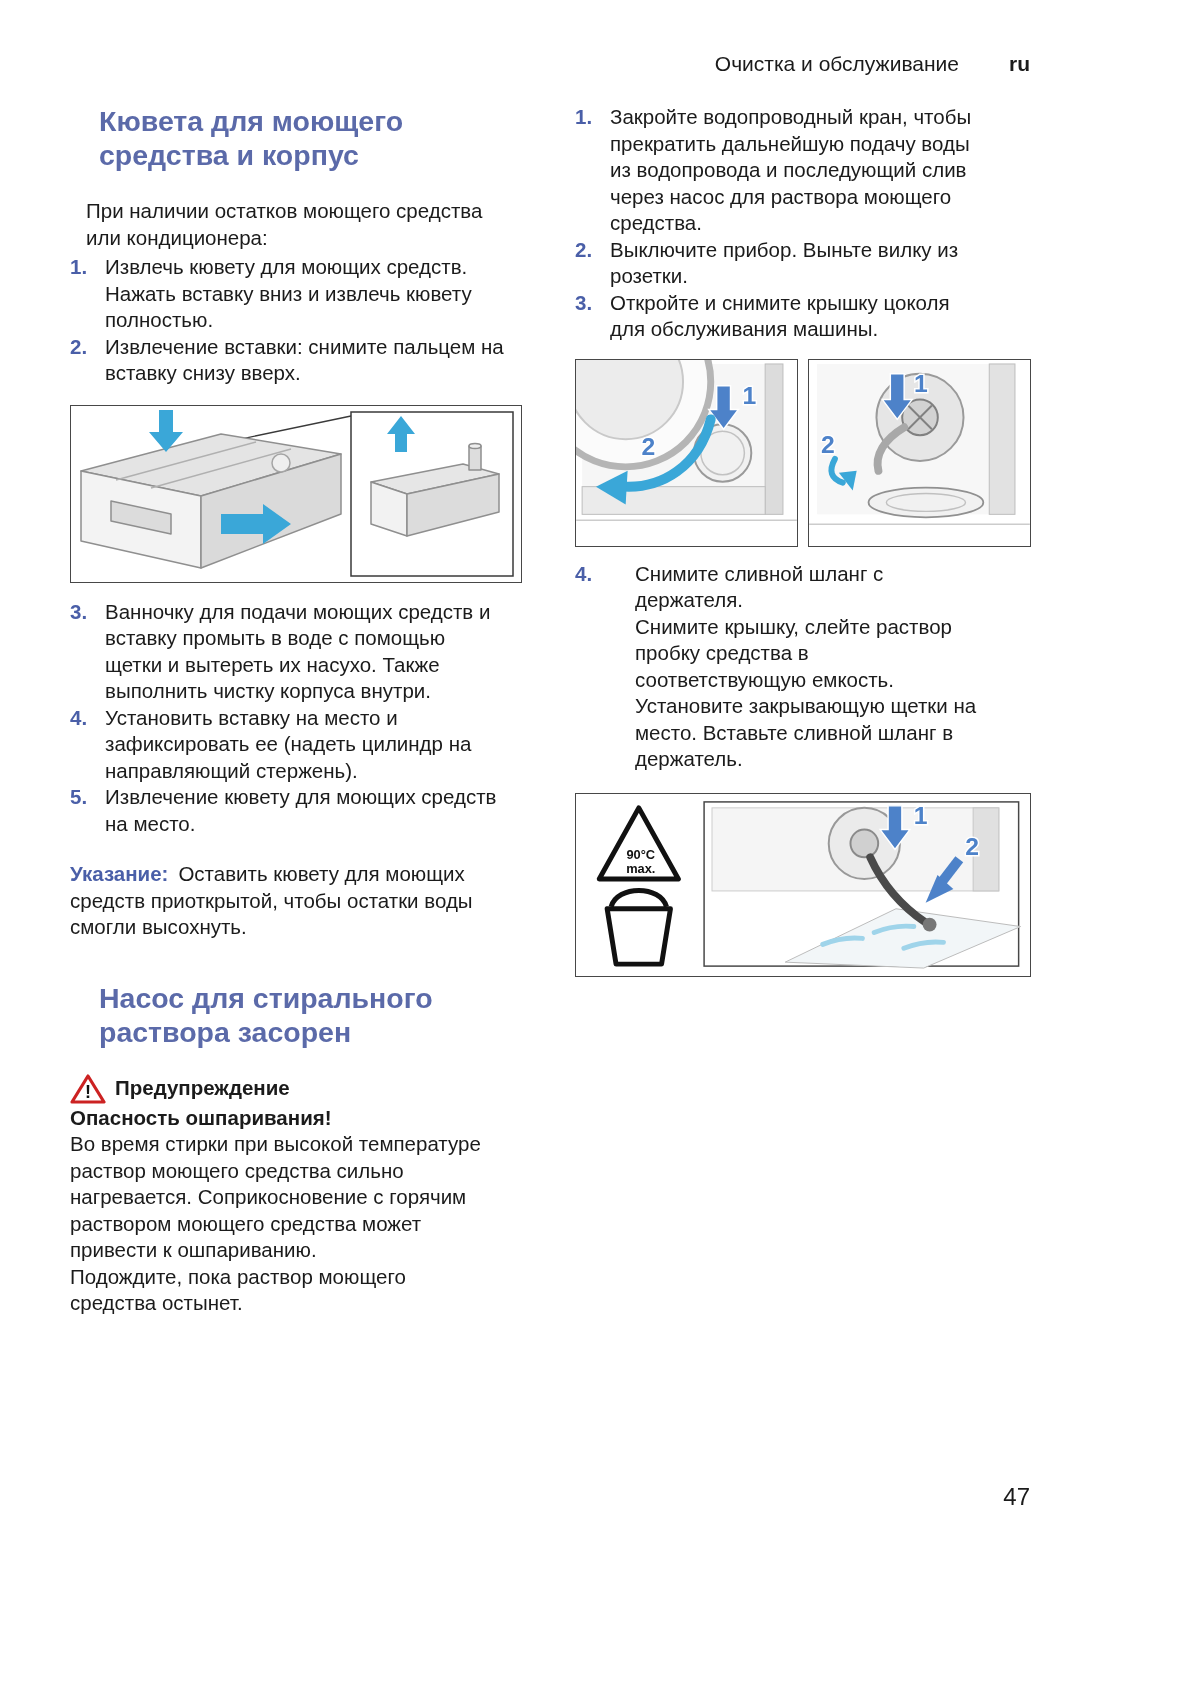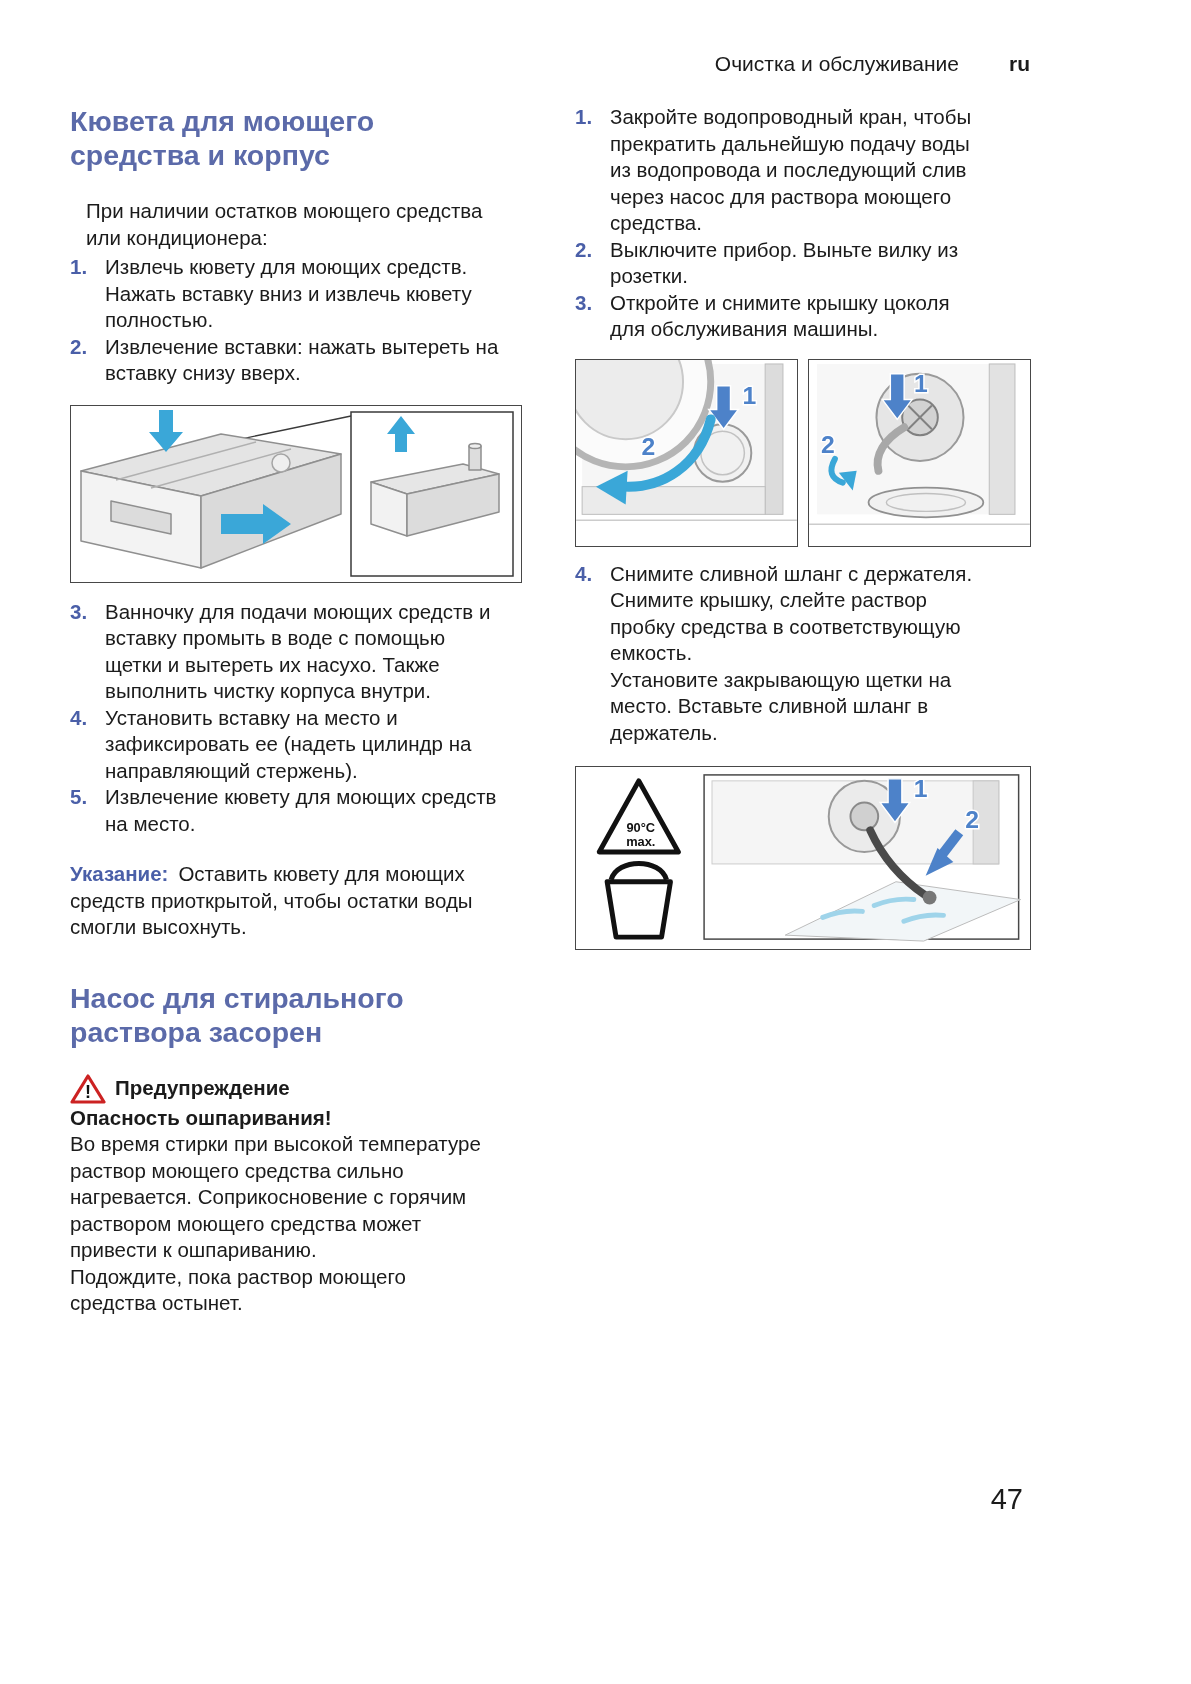--- a/index.html
+++ b/index.html
@@ -19,32 +19,32 @@
   }
   .header .lang { font-weight:700; }
 
   
   .col { position:absolute; top:104px; font-size:20.5px; line-height:26.5px; }
   .col-left  { left:70px;  width:452px; }
   .col-right { left:575px; width:456px; }
 
   h1.h, h2.h {
     color:#5b6aa9; font-size:28.5px; line-height:34px;
-    font-weight:700; max-width:372px;
+    font-weight:700; max-width:372px;margin-left:29px;
   }
   h1.h { margin-bottom:26px; }
   h2.h { margin-top:40px; margin-bottom:24px; }
 
   .intro { max-width:432px; margin-bottom:3px;margin-left:16px; }
 
   .li { display:flex; }
   .li .num { flex:0 0 35px; font-weight:700; color:#4a5fa8; }
   .li .txt { flex:1; max-width:400px; }
   .col-right .li .txt { max-width:375px; }
-  .step4-lines div { max-width:375px; }
+  .step4-lines div { max-width:375px;margin-left:25px; }
 
   .note { margin-top:24px; max-width:422px; }
   .note .note-label { color:#4a5fa8; font-weight:700; margin-right:10px; }
 
   .warn-head { display:flex; align-items:center; gap:9px; font-weight:700; margin-top:4px; }
   .warn-sub { font-weight:700; }
   .warn-para { max-width:424px; }
 
   
   .fig { border:1.5px solid #474747; background:#fff; }
@@ -58,21 +58,21 @@
     font-family:"Liberation Sans", sans-serif;
     font-size:25px; font-weight:700;
     fill:#4d82c9; stroke:#ffffff; stroke-width:3px; paint-order:stroke;
   }
   .tri-text {
     font-family:"Liberation Sans", sans-serif;
     font-size:13px; font-weight:700; fill:#111; text-anchor:middle;
   }
 
   .page-number {
-    position:absolute; right:168px; top:1483px; font-size:29px;
+    position:absolute; right:161px; top:1483px; font-size:24px;
   }
 </style>
 </head>
 <body>
 
 <div class="page">
 
   <div class="header">
     <span>Очистка и обслуживание</span>
     <span class="lang">ru</span>
@@ -84,21 +84,21 @@
 
     <p class="intro">При наличии остатков моющего средства или кондиционера:</p>
 
     <div>
       <div class="li">
         <span class="num">1.</span>
         <span class="txt">Извлечь кювету для моющих средств. Нажать вставку вниз и извлечь кювету полностью.</span>
       </div>
       <div class="li">
         <span class="num">2.</span>
-        <span class="txt">Извлечение вставки: нажать вытереть на вставку снизу вверх.</span>
+        <span class="txt">Извлечение вставки: снимите пальцем на вставку снизу вверх.</span>
       </div>
     </div>
 
     <div class="fig fig1">
       <svg viewBox="0 0 450 176">
 
         <line x1="108" y1="46" x2="280" y2="10" stroke="#3a3a3a" stroke-width="1.4"></line>
 
         <g stroke="#8f8f8f" stroke-width="1.5" stroke-linejoin="round">
           <polygon points="10,65 150,28 270,48 130,90" fill="#e4e4e4"></polygon>

